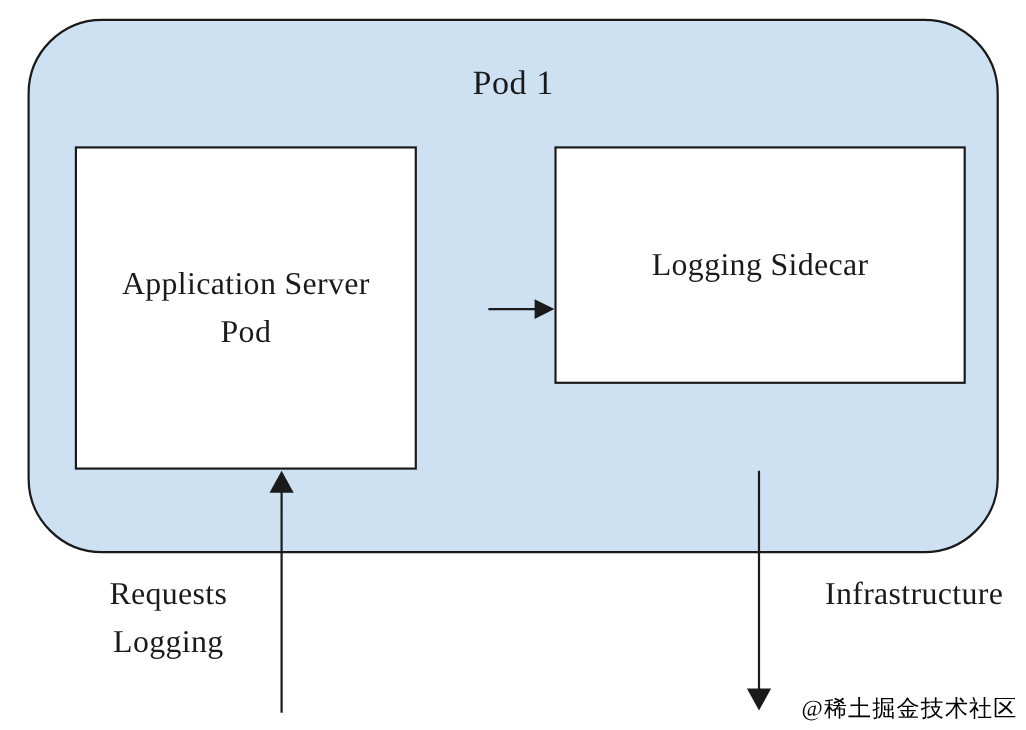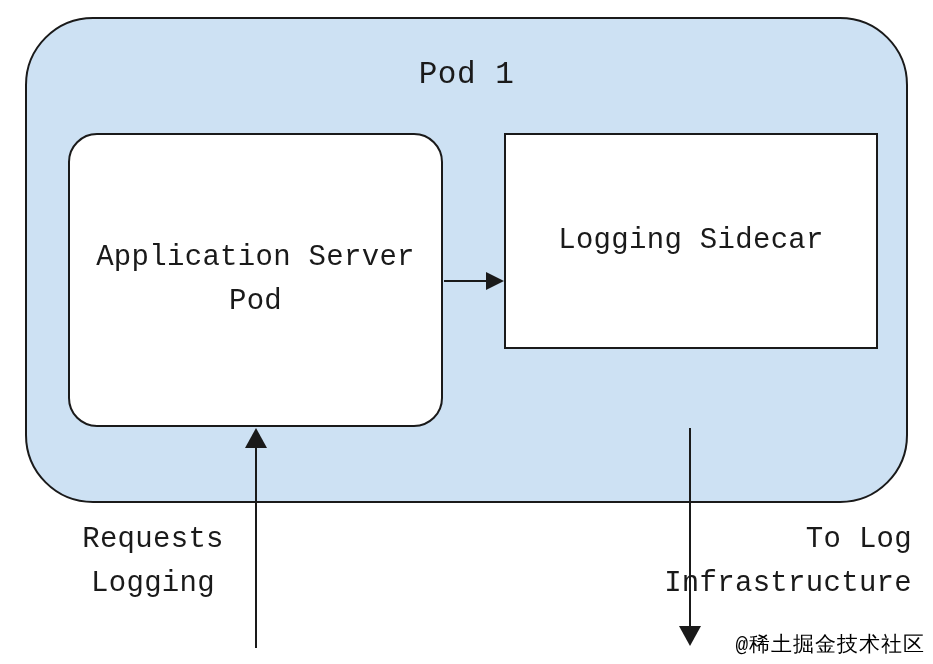--- a/index.html
+++ b/index.html
@@ -5,21 +5,21 @@
   html, body {
     margin: 0;
     padding: 0;
     background: #ffffff;
   }
   .canvas {
     position: relative;
     width: 933px;
     height: 664px;
     background: #ffffff;
-    font-family: Liberation Mono, monospace;
+    font-family: Liberation Serif, serif;
     color: #1a1a1a;
     overflow: hidden;
   }
   .pod {
     position: absolute;
     left: 25px;
     top: 17px;
     width: 883px;
     height: 486px;
     box-sizing: border-box;
@@ -47,23 +47,22 @@
     align-items: center;
     justify-content: center;
     text-align: center;
     font-size: 29px;
     line-height: 44px;
     letter-spacing: 0.3px;
   }
   .node-app {
     left: 68px;
     top: 133px;
-    width: 375px;
+    width: 311px;
     height: 294px;
-    border-radius: 29px;
   }
   .node-sidecar {
     left: 504px;
     top: 133px;
     width: 374px;
     height: 216px;
   }
   .arrow-layer {
     position: absolute;
     left: 0;
@@ -133,19 +132,18 @@
       <polygon points="690,646 679,626 701,626" fill="#1a1a1a"></polygon>
     </g>
   </svg>
 
   <div class="edge-label label-network">
     <div>Requests</div>
     <div>Logging</div>
   </div>
 
   <div class="edge-label label-tolog">
-    <div>To Log</div>
     <div>Infrastructure</div>
   </div>
 
   <div class="watermark">@稀土掘金技术社区</div>
 
 </div>
 
 </body></html>

